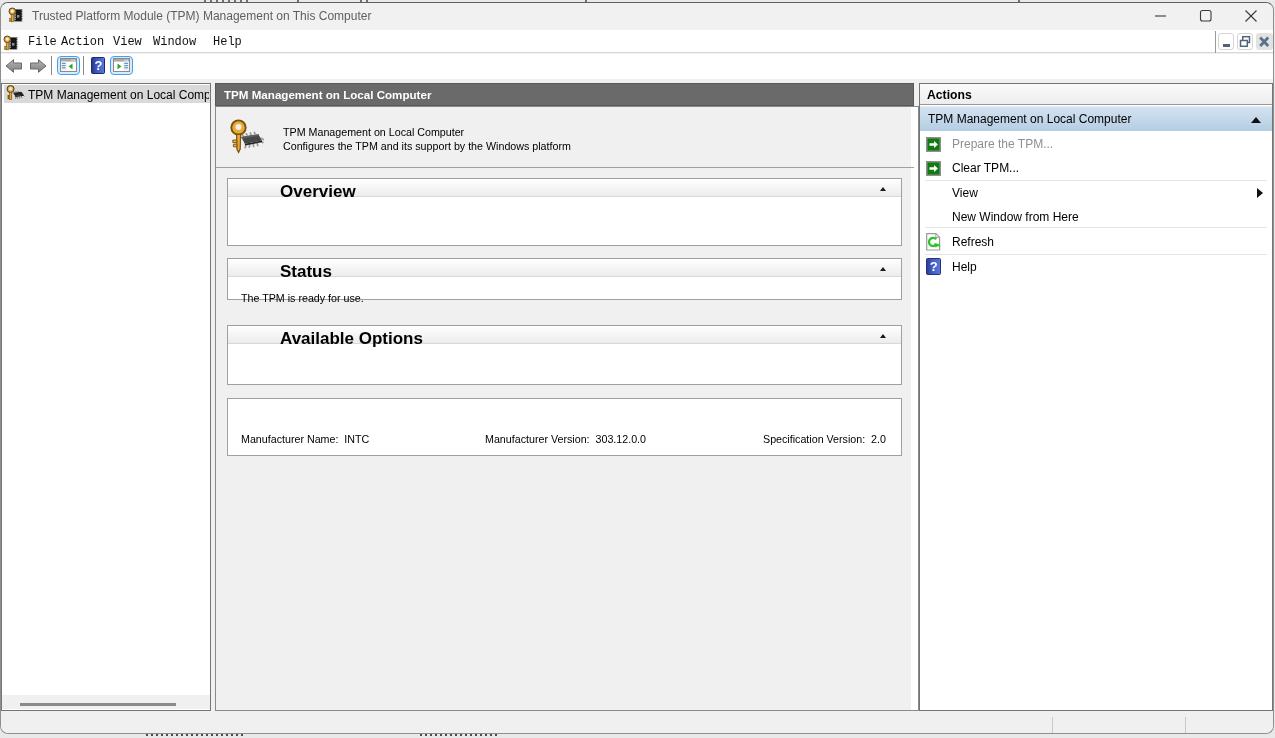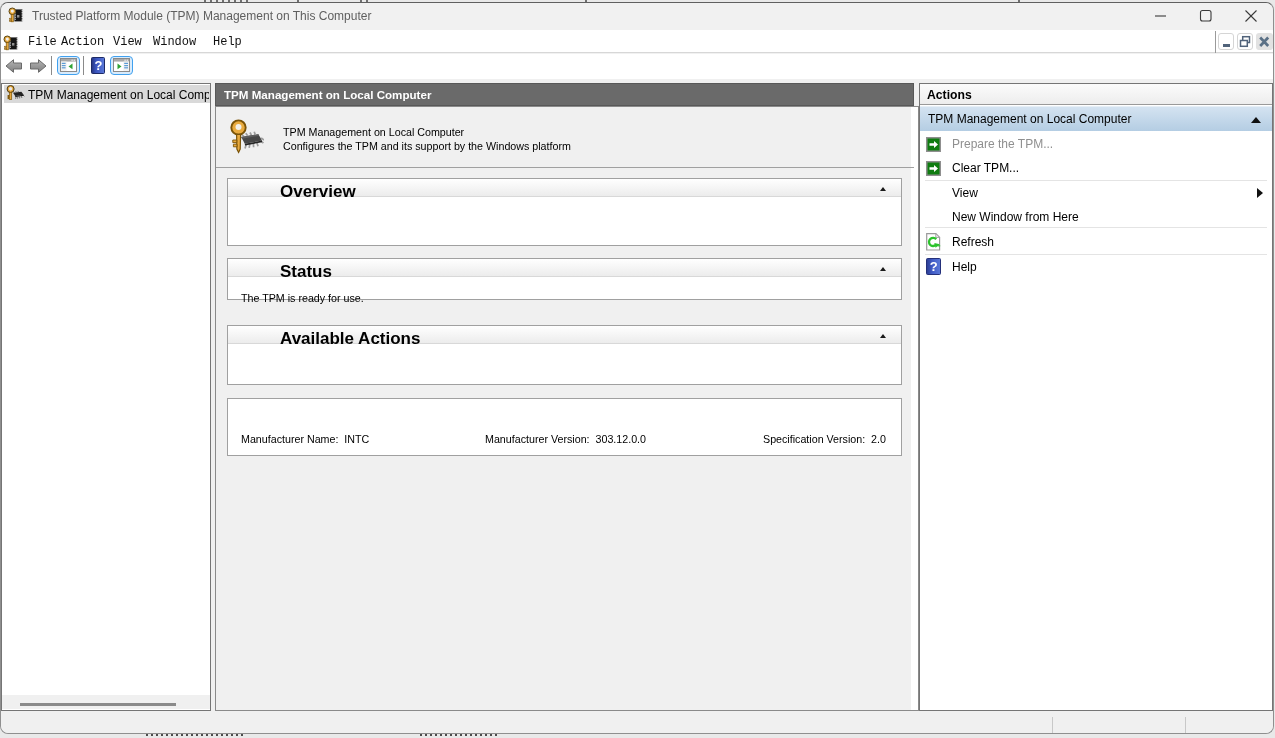--- a/index.html
+++ b/index.html
@@ -267,21 +267,21 @@
   </div>
   <div class="abs box" style="top:258px;height:42px">
     <div class="boxhdr">
       <b>Status</b>
       <i class="carat"></i>
     </div>
     <div style="position:absolute;left:13px;top:33px">The TPM is ready for use.</div>
   </div>
   <div class="abs box" style="top:325px;height:60px">
     <div class="boxhdr">
-      <b>Available Actions</b>
+      <b>Available Options</b>
       <i class="carat"></i>
     </div>
   </div>
   <div class="abs box" style="top:398px;height:58px">
     <div style="position:absolute;left:13px;top:34px">Manufacturer Name:&nbsp; INTC</div>
     <div style="position:absolute;left:257px;top:34px">Manufacturer Version:&nbsp; 303.12.0.0</div>
     <div style="position:absolute;left:535px;top:34px">Specification Version:&nbsp; 2.0</div>
   </div>
 
   <div class="abs rpane"></div>

